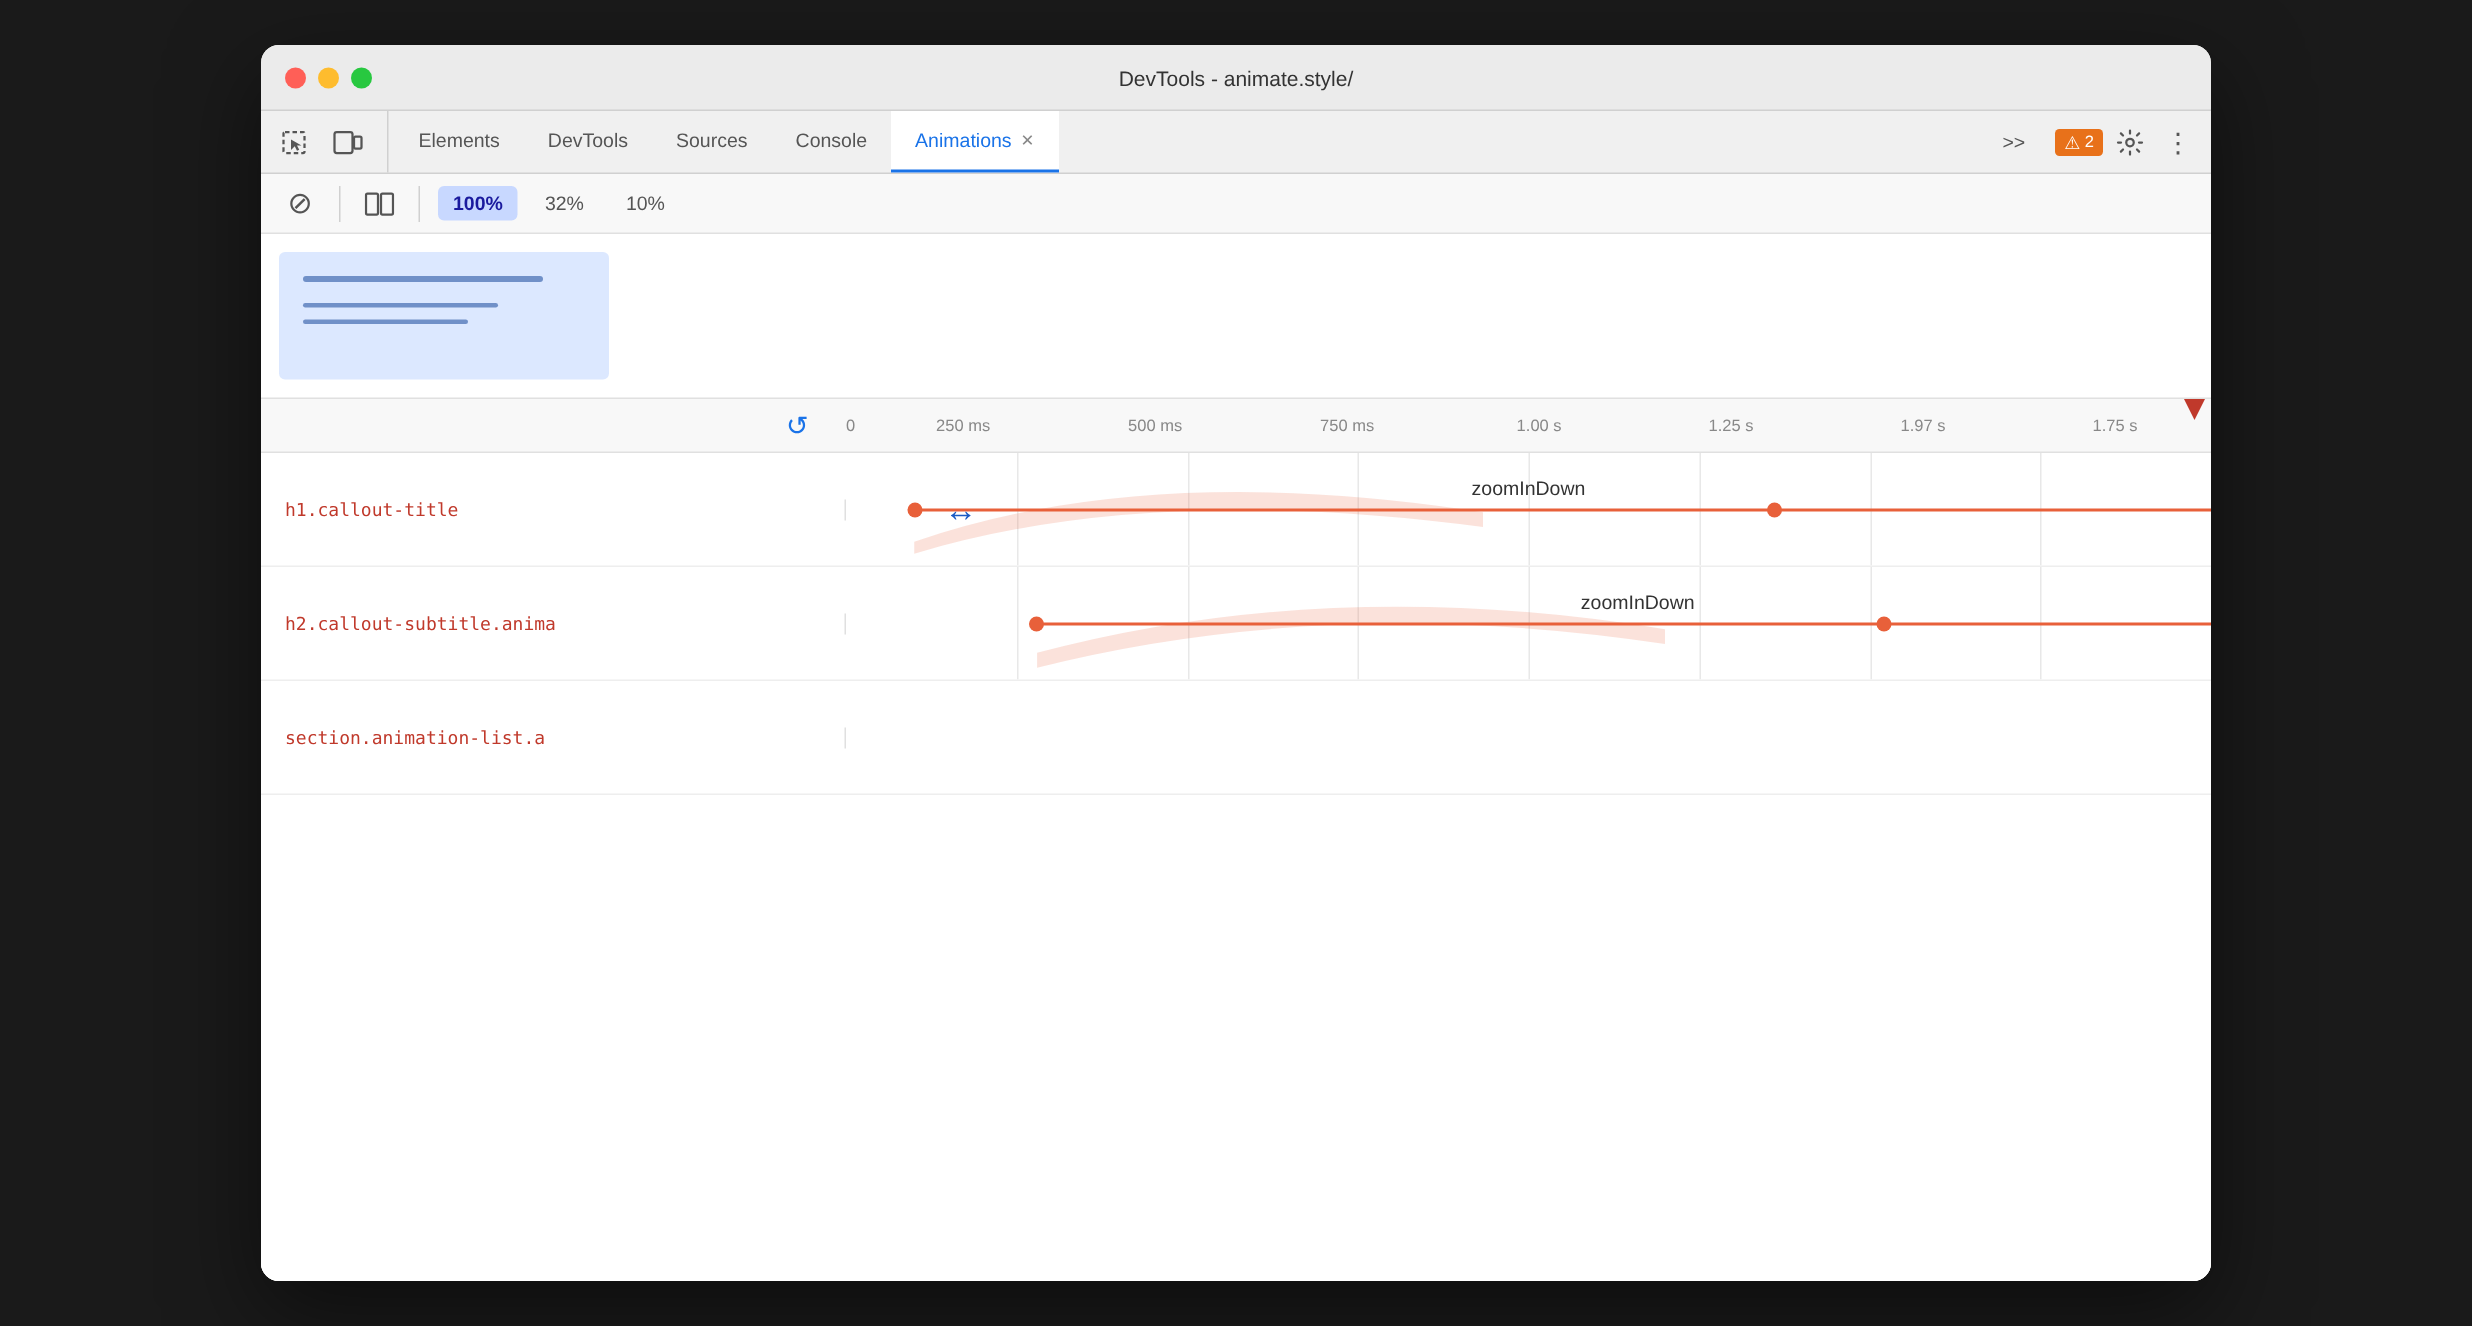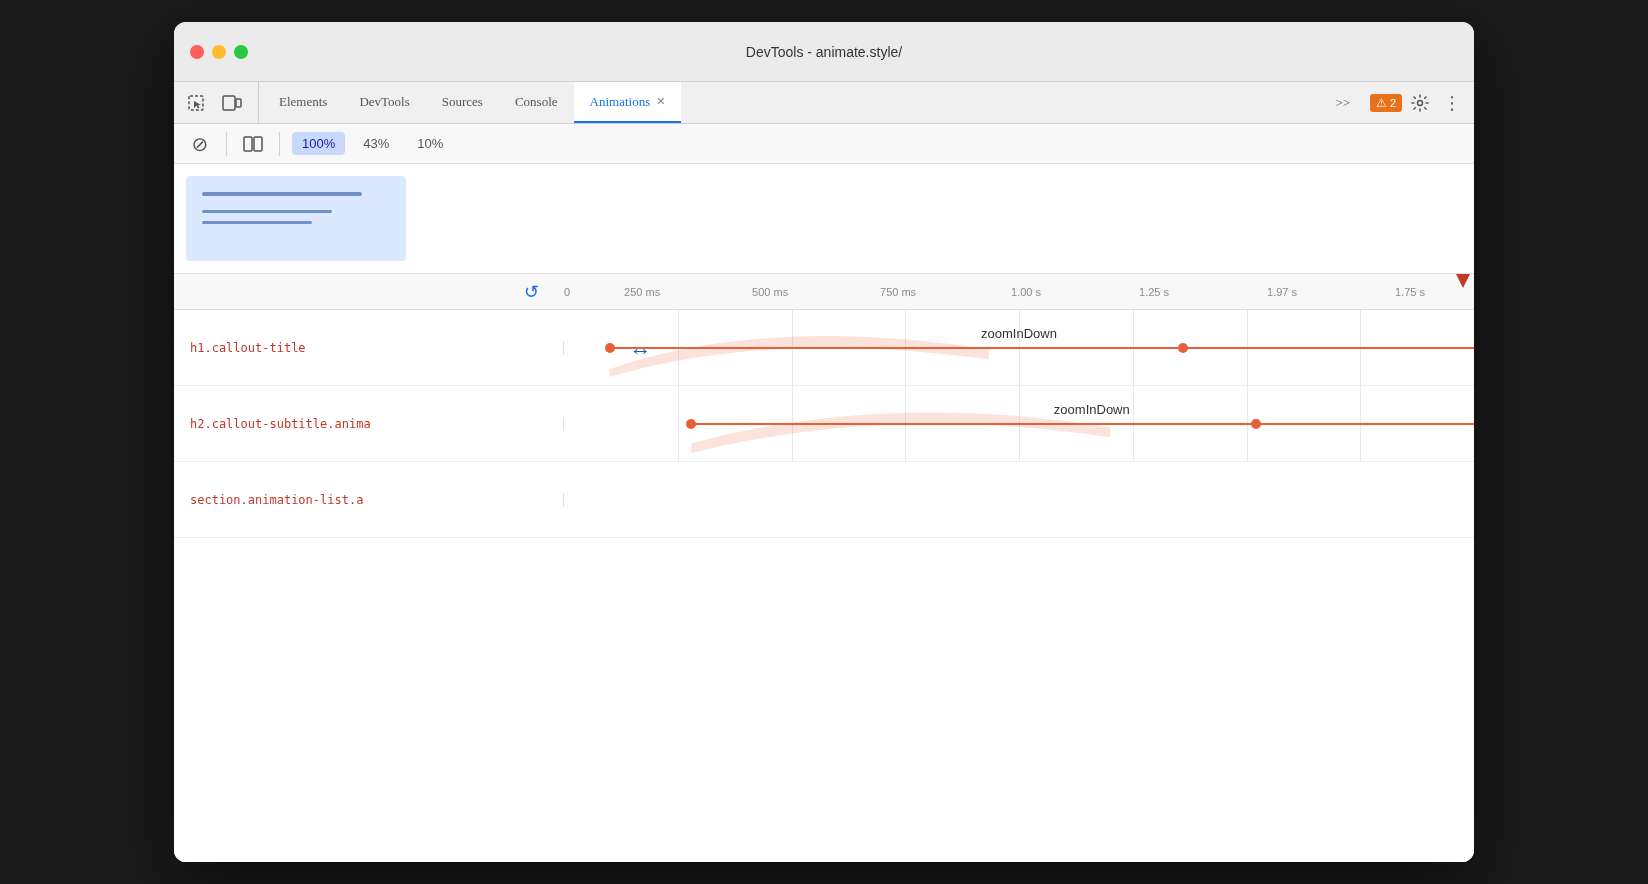--- a/index.html
+++ b/index.html
@@ -13,21 +13,21 @@
     }
     .window {
       width: 1300px;
       background: #f5f5f0;
       border-radius: 12px;
       overflow: hidden;
       box-shadow: 0 20px 60px rgba(0,0,0,0.5);
     }
     .title-bar {
       background: #ebebeb;
-      height: 60px;
+      height: 44px;
       display: flex;
       align-items: center;
       justify-content: center;
       position: relative;
       border-bottom: 1px solid #d0d0d0;
     }
     .traffic-lights {
       position: absolute;
       left: 16px;
       display: flex;
@@ -83,21 +83,20 @@
     .tab {
       padding: 0 16px;
       display: flex;
       align-items: center;
       font-size: 13px;
       color: #555;
       cursor: pointer;
       border-bottom: 2px solid transparent;
       position: relative;
       white-space: nowrap;
-      font-family: Liberation Serif, serif;
     }
     .tab.active {
       color: #1a73e8;
       border-bottom: 2px solid #1a73e8;
       background: #fff;
     }
     .tab-close {
       margin-left: 6px;
       font-size: 11px;
       color: #888;
@@ -144,21 +143,21 @@
       border-radius: 4px;
       font-size: 13px;
       cursor: pointer;
       border: none;
       background: transparent;
       color: #555;
     }
     .speed-btn.active {
       background: #c8d8ff;
       color: #1a1a9e;
-      font-weight: 400;
+      font-weight: 700;
     }
     .divider-v {
       width: 1px;
       height: 24px;
       background: #d0d0d0;
       margin: 0 4px;
     }
     .animations-area {
       flex: 1;
       display: flex;
@@ -372,21 +371,21 @@
       </div>
       <div class="divider-v"></div>
       <div class="toolbar-btn">
         <svg width="20" height="18" viewBox="0 0 20 18" fill="none">
           <rect x="1" y="2" width="8" height="14" rx="1" stroke="#555" stroke-width="1.5" fill="none"></rect>
           <rect x="11" y="2" width="8" height="14" rx="1" stroke="#555" stroke-width="1.5" fill="none"></rect>
         </svg>
       </div>
       <div class="divider-v"></div>
       <button class="speed-btn active">100%</button>
-      <button class="speed-btn">43%</button>
+      <button class="speed-btn">32%</button>
       <button class="speed-btn">10%</button>
     </div>
 
     <div class="animations-area">
 
       <div class="preview-area">
         <div class="preview-card">
           <div class="preview-line" style="width:160px;height:4px;"></div>
           <div class="preview-line" style="width:130px;height:3px;margin-top:6px;"></div>
           <div class="preview-line" style="width:110px;height:3px;"></div>

